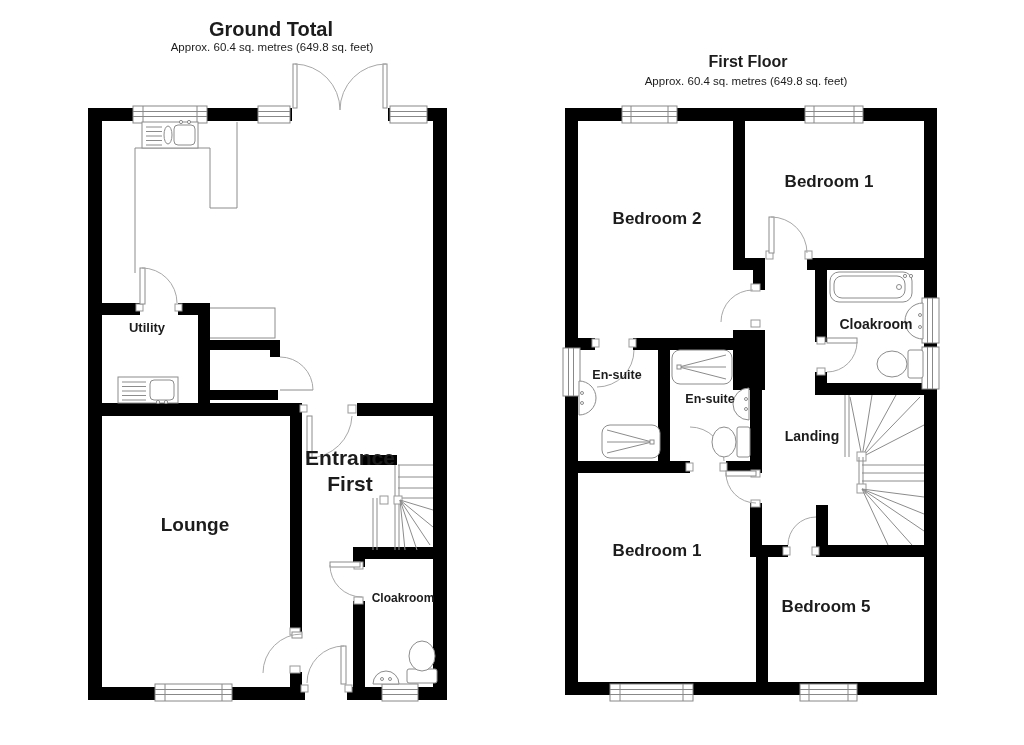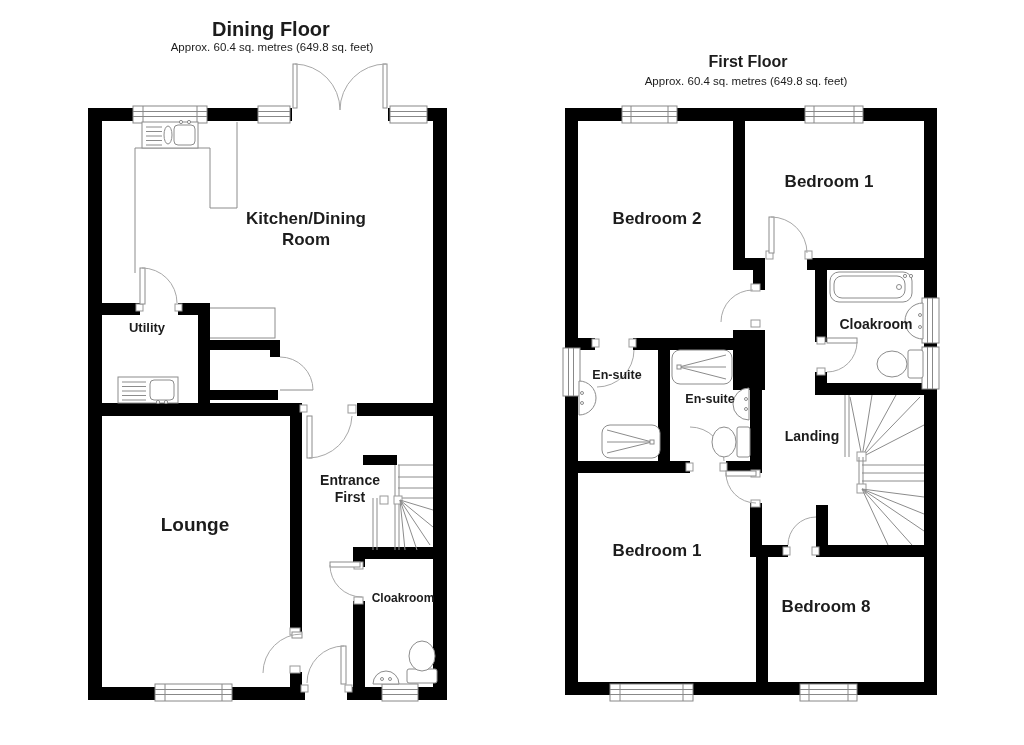--- a/index.html
+++ b/index.html
@@ -7,21 +7,21 @@
         font-family:"Liberation Sans","DejaVu Sans",sans-serif}
   #plan-svg{position:absolute;left:0;top:0}
   .lbl{position:absolute;transform:translate(-50%,-50%);font-weight:700;color:#1c1c1c;
        white-space:nowrap;text-align:center;line-height:1.22}
   .lbl span{display:block}
   #lbl-gf-title{left:271px;top:29px;font-size:20px}
   #lbl-gf-sub{left:272px;top:47px;font-size:11.5px;font-weight:400}
   #lbl-kitchen{left:306px;top:230px;font-size:17px}
   #lbl-utility{left:147px;top:328px;font-size:13px}
   #lbl-lounge{left:195px;top:525px;font-size:19px}
-  #lbl-entrance{left:350px;top:489px;font-size:14px}
+  #lbl-entrance{left:350px;top:471px;font-size:21px}
   #lbl-cloakroom{left:403px;top:598px;font-size:12px}
   #lbl-ff-title{left:748px;top:62px;font-size:16px}
   #lbl-ff-sub{left:746px;top:81px;font-size:11.5px;font-weight:400}
   #lbl-bedroom2{left:657px;top:219px;font-size:17px}
   #lbl-bedroom3{left:829px;top:182px;font-size:17px}
   #lbl-bathroom{left:876px;top:325px;font-size:14px}
   #lbl-ensuite-left{left:617px;top:376px;font-size:12.5px}
   #lbl-ensuite-right{left:710px;top:400px;font-size:12.5px}
   #lbl-landing{left:812px;top:437px;font-size:14px}
   #lbl-bedroom1{left:657px;top:551px;font-size:17px}
@@ -321,38 +321,34 @@
       <circle class="fix" cx="746" cy="399" r="1.5"></circle>
       <circle class="fix" cx="746" cy="409" r="1.5"></circle>
     </g>
     <g>
       <rect class="fix" x="737" y="427" width="13" height="30" rx="2"></rect>
       <ellipse class="fix" cx="724" cy="442" rx="12" ry="15"></ellipse>
     </g>
   </g>
 </svg>
 
-  <div class="lbl" id="lbl-gf-title">Dining Floor</div>
+  <div class="lbl" id="lbl-gf-title">Ground Total</div>
   <div class="lbl" id="lbl-gf-sub">Approx. 60.4 sq. metres (649.8 sq. feet)</div>
-  <div class="lbl" id="lbl-kitchen">
-    <span>Kitchen/Dining</span>
-    <span>Room</span>
-  </div>
   <div class="lbl" id="lbl-utility">Utility</div>
   <div class="lbl" id="lbl-lounge">Lounge</div>
   <div class="lbl" id="lbl-entrance">
     <span>Entrance</span>
     <span>First</span>
   </div>
   <div class="lbl" id="lbl-cloakroom">Cloakroom</div>
 
   <div class="lbl" id="lbl-ff-title">First Floor</div>
   <div class="lbl" id="lbl-ff-sub">Approx. 60.4 sq. metres (649.8 sq. feet)</div>
   <div class="lbl" id="lbl-bedroom2">Bedroom 2</div>
   <div class="lbl" id="lbl-bedroom3">Bedroom 1</div>
   <div class="lbl" id="lbl-bathroom">Cloakroom</div>
   <div class="lbl" id="lbl-ensuite-left">En-suite</div>
   <div class="lbl" id="lbl-ensuite-right">En-suite</div>
   <div class="lbl" id="lbl-landing">Landing</div>
   <div class="lbl" id="lbl-bedroom1">Bedroom 1</div>
-  <div class="lbl" id="lbl-bedroom4">Bedroom 8</div>
+  <div class="lbl" id="lbl-bedroom4">Bedroom 5</div>
 
 </div>
 
 </body></html>

